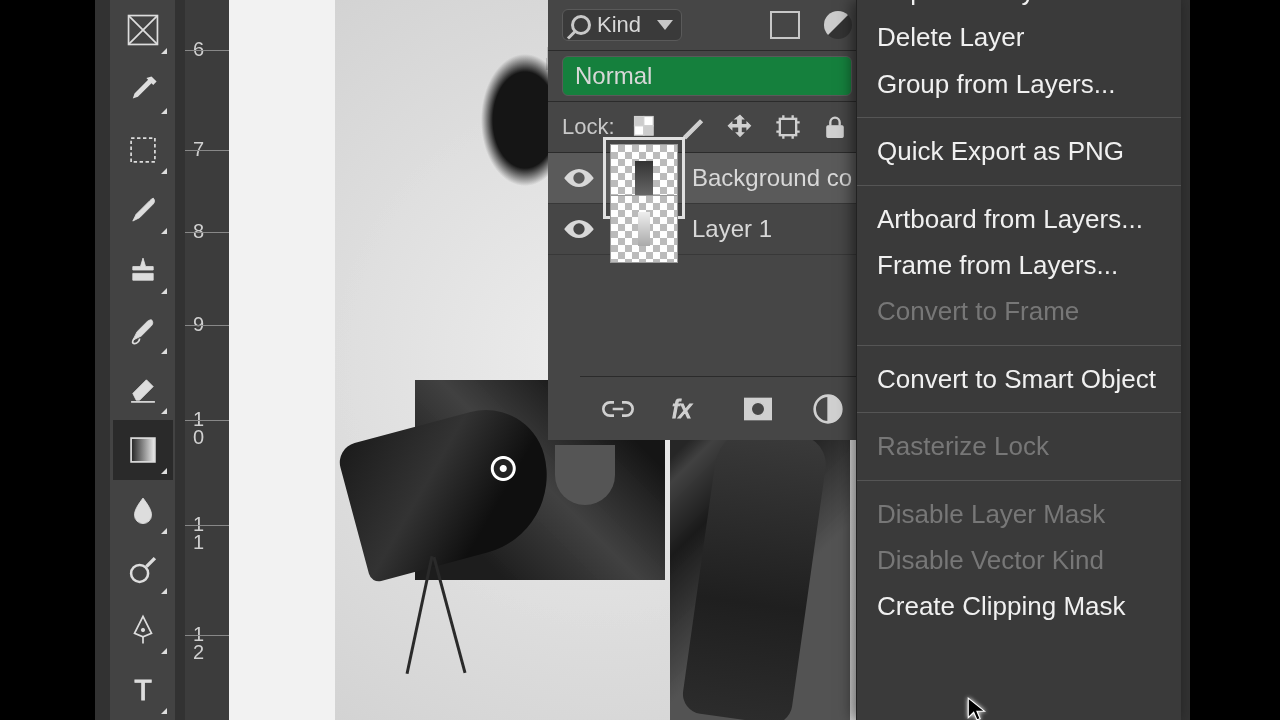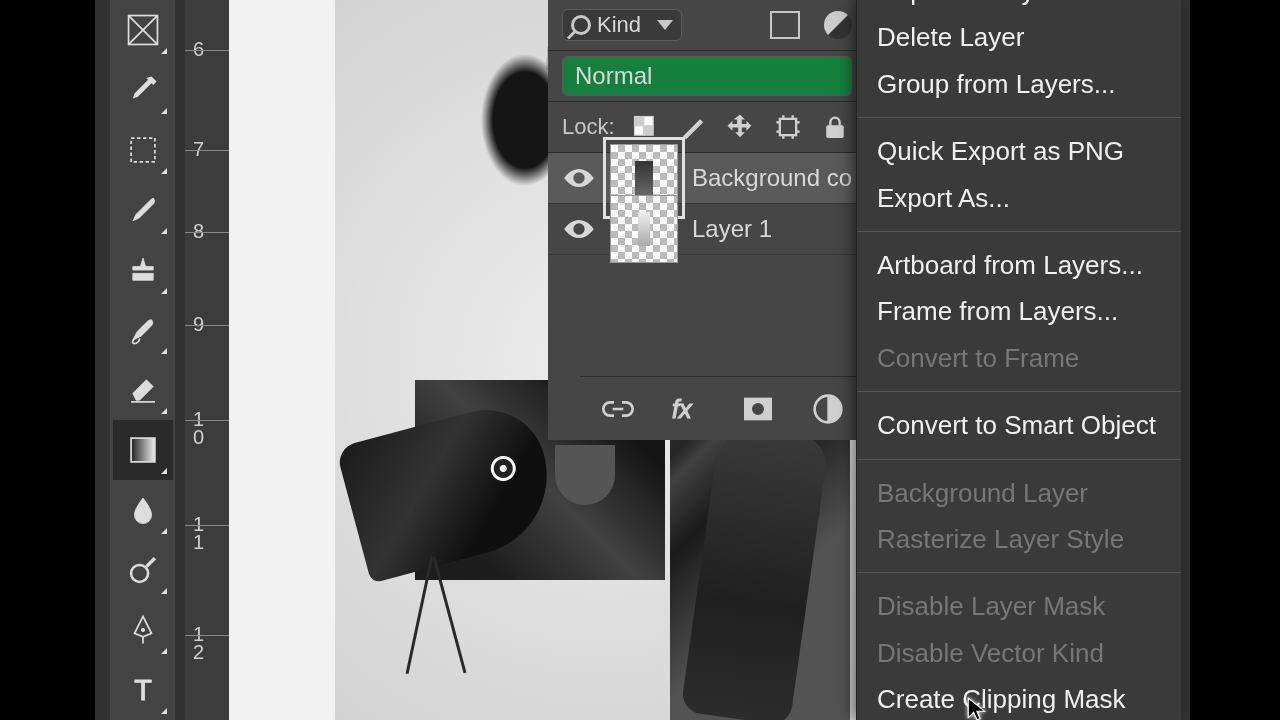--- a/index.html
+++ b/index.html
@@ -304,30 +304,28 @@
   </div>
 </div>
 
 <div class="menu">
     <div style="height: 0px; margin-top: -32px;"></div>
     <div class="mi">Duplicate Layer...</div>
     <div class="mi">Delete Layer</div>
     <div class="mi">Group from Layers...</div>
     <hr>
     <div class="mi">Quick Export as PNG</div>
-    <div class="mi">Export As...</div>
     <hr>
     <div class="mi">Artboard from Layers...</div>
     <div class="mi">Frame from Layers...</div>
     <div class="mi disabled">Convert to Frame</div>
     <hr>
     <div class="mi">Convert to Smart Object</div>
     <hr>
-    <div class="mi disabled">Background Layer</div>
-    <div class="mi disabled">Rasterize Layer Style</div>
+    <div class="mi disabled">Rasterize Lock</div>
     <hr>
     <div class="mi disabled">Disable Layer Mask</div>
     <div class="mi disabled">Disable Vector Kind</div>
     <div class="mi">Create Clipping Mask</div>
   </div>
 
 <div class="cursor">
 <svg viewBox="0 0 24 24">
       <path d="M3 2l0 18 5-5 3 7 3-1-3-7 7 0z" fill="#000" stroke="#fff" stroke-width="1"></path>
     </svg>

